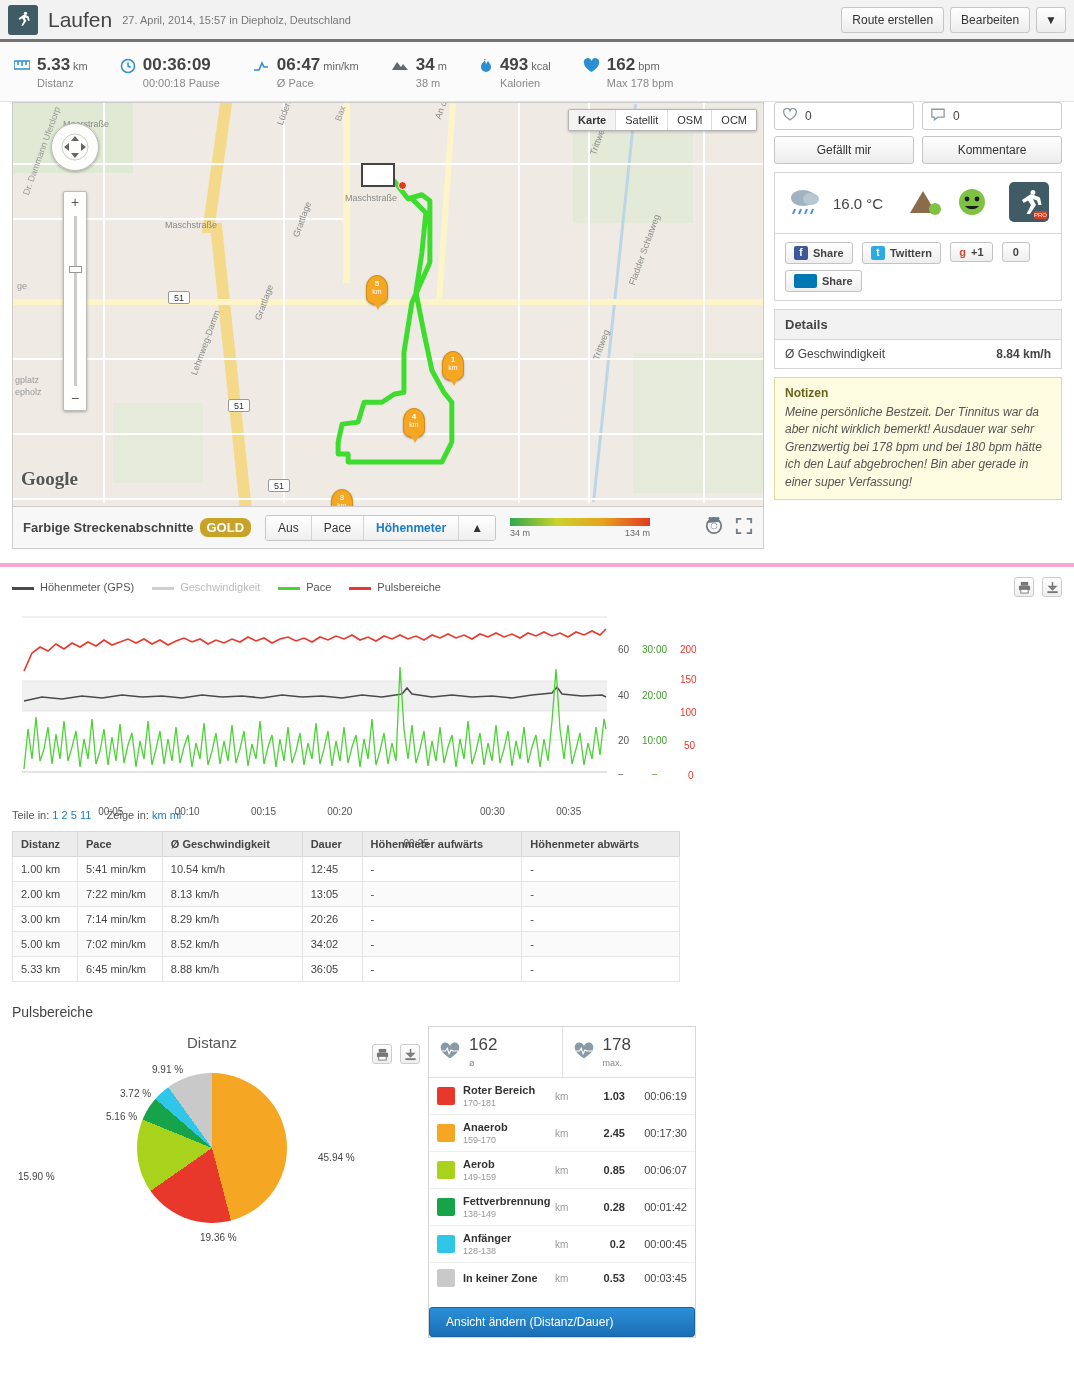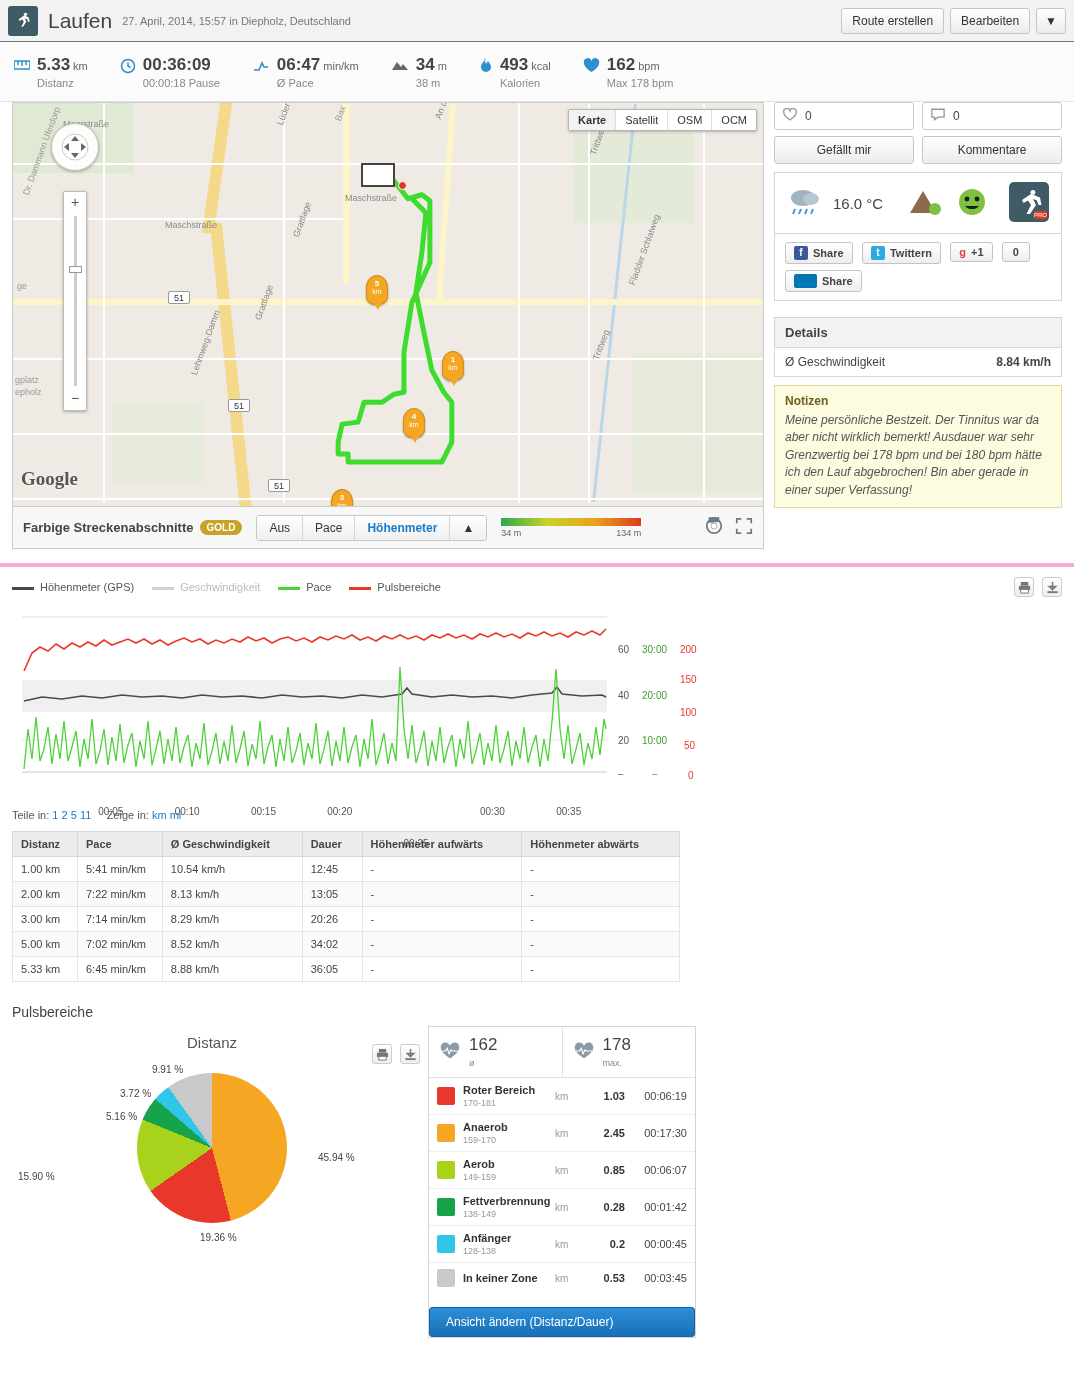--- a/index.html
+++ b/index.html
@@ -11,21 +11,21 @@
     font-size:12px;
     color:#333;
     overflow:hidden;
   }
   .page { width:1074px; position:relative; }
 
   
   .header {
     height:42px;
     background:#f2f2f2;
-    border-bottom:1px solid #737373;
+    border-bottom:3px solid #737373;
     display:flex; align-items:center;
     padding:0 8px;
   }
   .sport-icon {
     width:30px; height:30px;
     background:#3f5b66;
     border-radius:3px;
     margin-right:10px;
     display:flex; align-items:center; justify-content:center;
     color:#fff;
@@ -136,21 +136,21 @@
 
   
   .map-toolbar {
     width:752px; height:42px;
     border:1px solid #ccc; border-top:none;
     background:#f7f7f7;
     display:flex; align-items:center; padding:0 10px;
   }
   .mt-label { font-size:13px; font-weight:bold; color:#444; }
   .gold-badge {
-    background:#c9a227; color:#fff; font-size:10px; font-weight:bold;
+    background:#c9a227; color:#fff; font-size:13px; font-weight:bold;
     border-radius:8px; padding:2px 7px; margin-left:6px;
   }
   .seg-group { display:flex; margin-left:14px; border:1px solid #c6c6c6; border-radius:3px; overflow:hidden; }
   .seg-group div { padding:5px 12px; background:linear-gradient(#fff,#efefef); border-right:1px solid #d4d4d4; cursor:pointer; font-size:12px;}
   .seg-group div:last-child { border-right:none; }
   .seg-group div.sel { color:#1a7bc9; font-weight:bold; }
   .grad-legend { margin-left:14px; display:flex; flex-direction:column; }
   .grad-bar { width:140px; height:8px; background:linear-gradient(to right,#2fa84f,#c9d22b,#e8a21c,#e03b20); }
   .grad-lbls { display:flex; justify-content:space-between; font-size:9px; color:#666; margin-top:2px;}
   .mt-right { margin-left:auto; display:flex; gap:12px; align-items:center; }
@@ -544,21 +544,21 @@
           <span class="share-btn" style="padding:3px 10px;">0</span>
         </div>
         <div style="margin-top:6px;">
           <span class="share-btn">
             <span class="sq" style="background:#0077b5;font-size:10px;padding-left:23px;">in</span>
             <span>Share</span>
           </span>
         </div>
       </div>
 
-      <div style="margin-top:16px;">
+      <div style="margin-top:8px;">
         <div class="details-head">Details</div>
         <div class="details-row">
           <span>Ø Geschwindigkeit</span>
           <span style="font-weight:bold;">8.84 km/h</span>
         </div>
       </div>
 
       <div class="notes">
         <div class="nh">Notizen</div>
         <div class="nb">Meine persönliche Bestzeit. Der Tinnitus war da aber nicht wirklich bemerkt! Ausdauer war sehr Grenzwertig bei 178 bpm und bei 180 bpm hätte ich den Lauf abgebrochen! Bin aber gerade in einer super Verfassung!</div>

